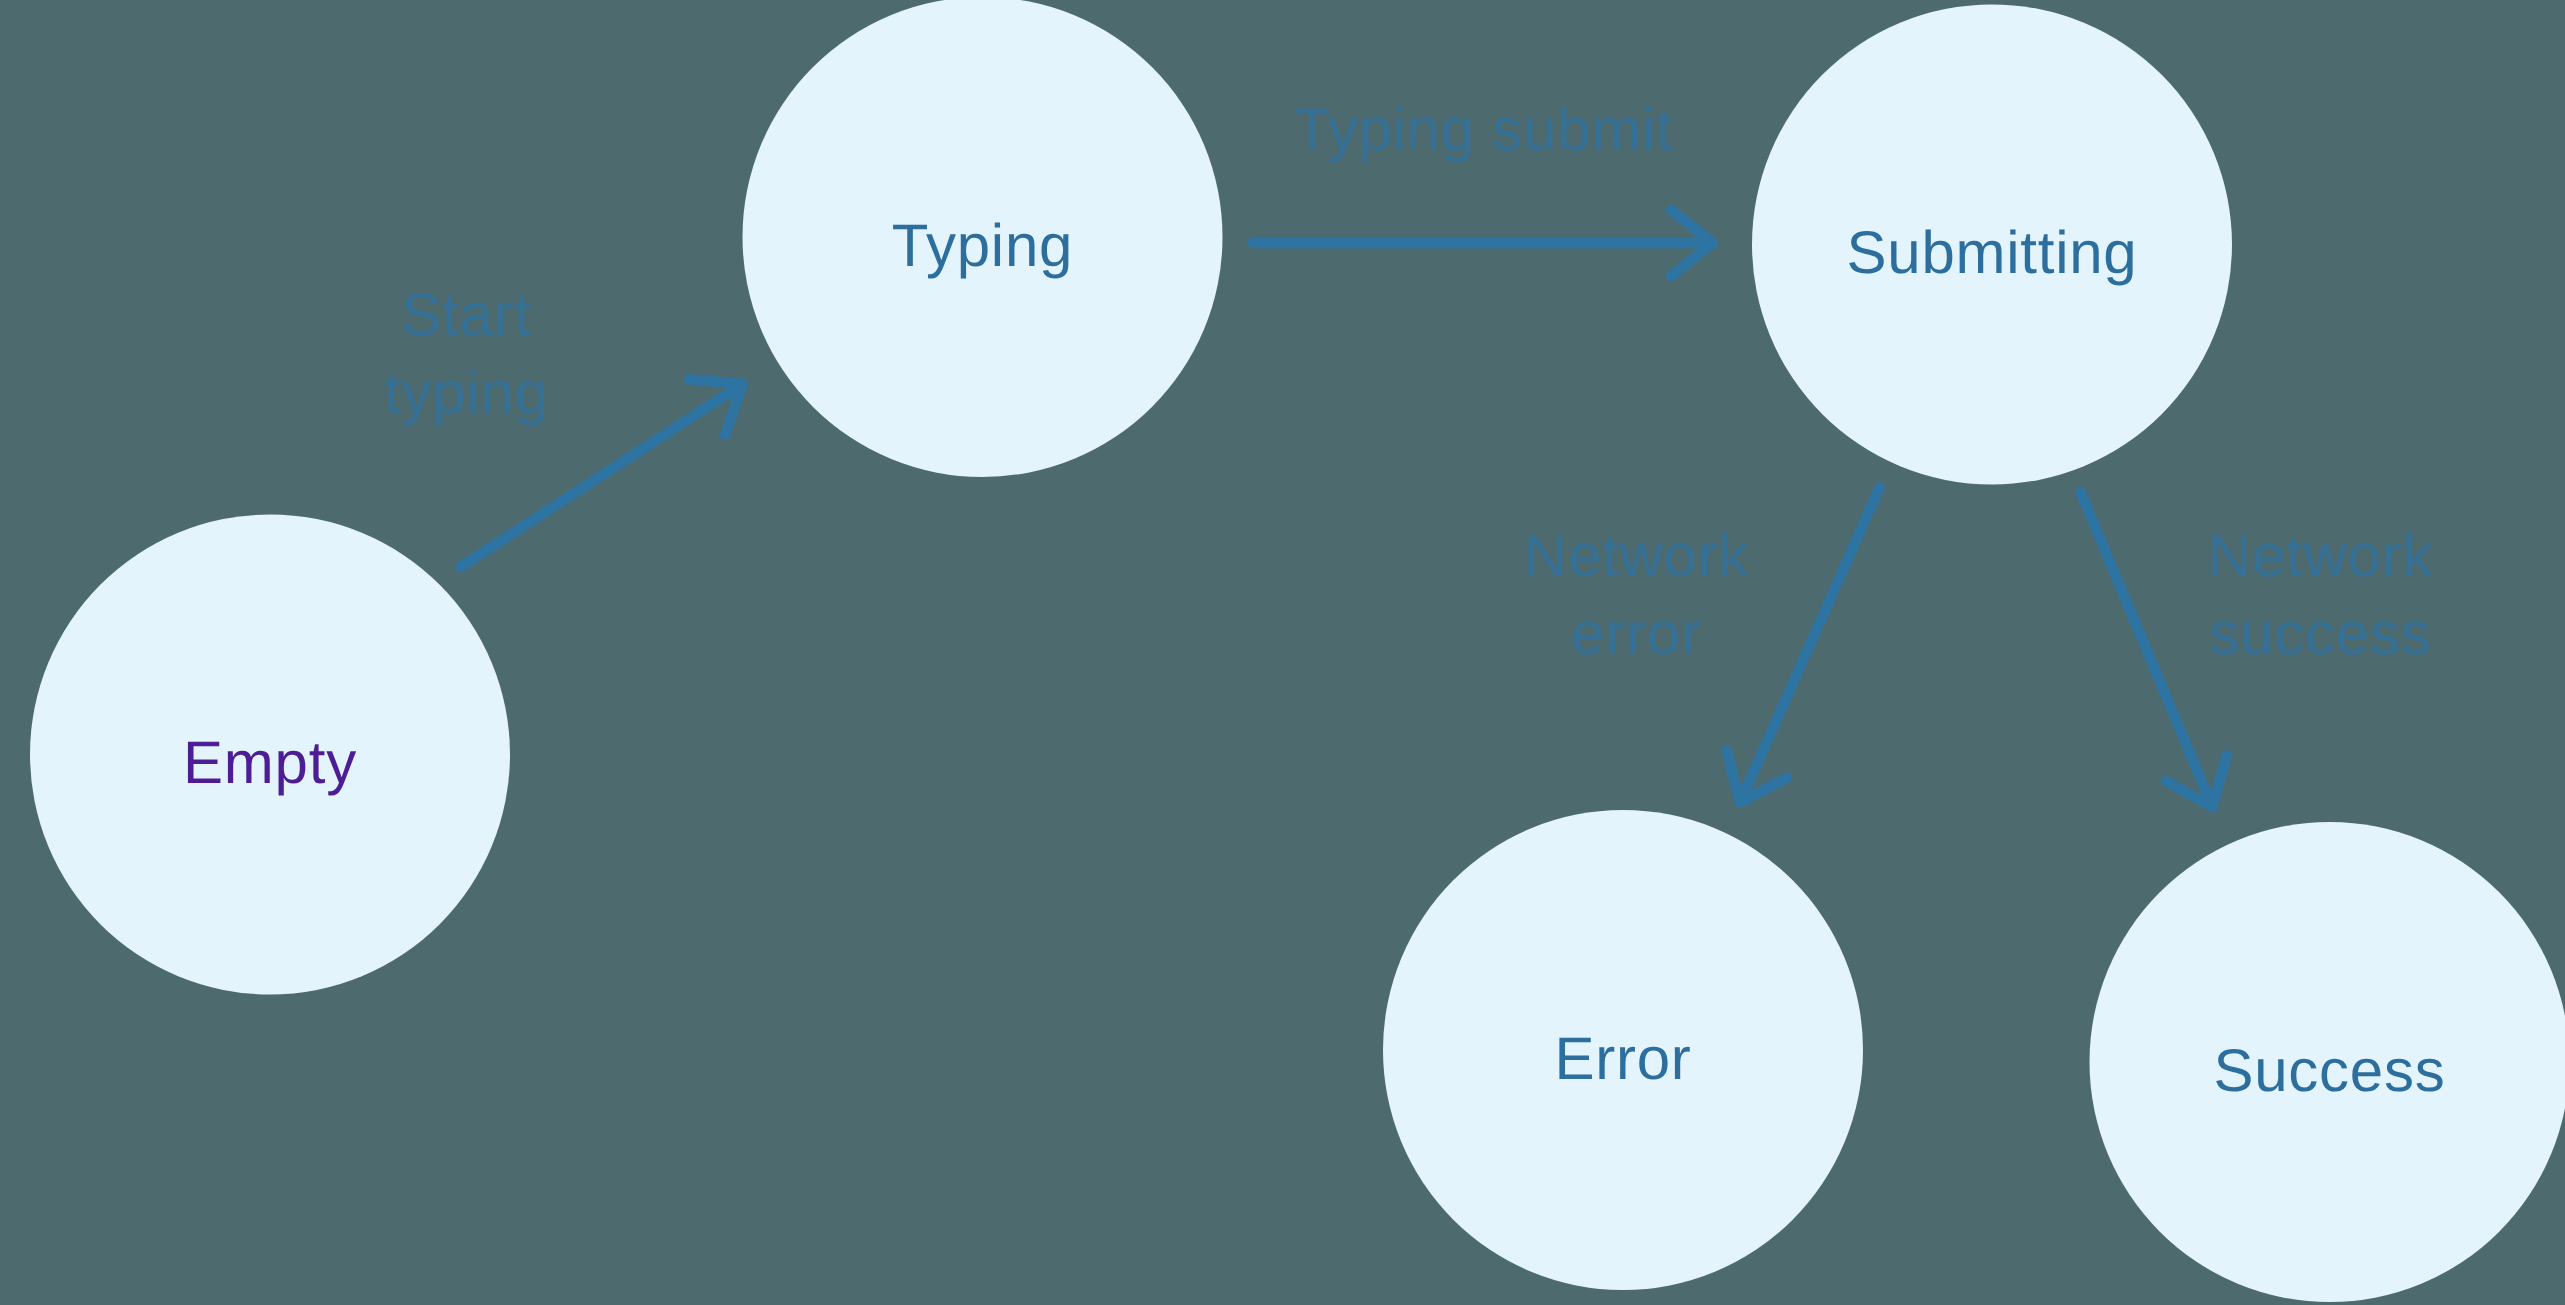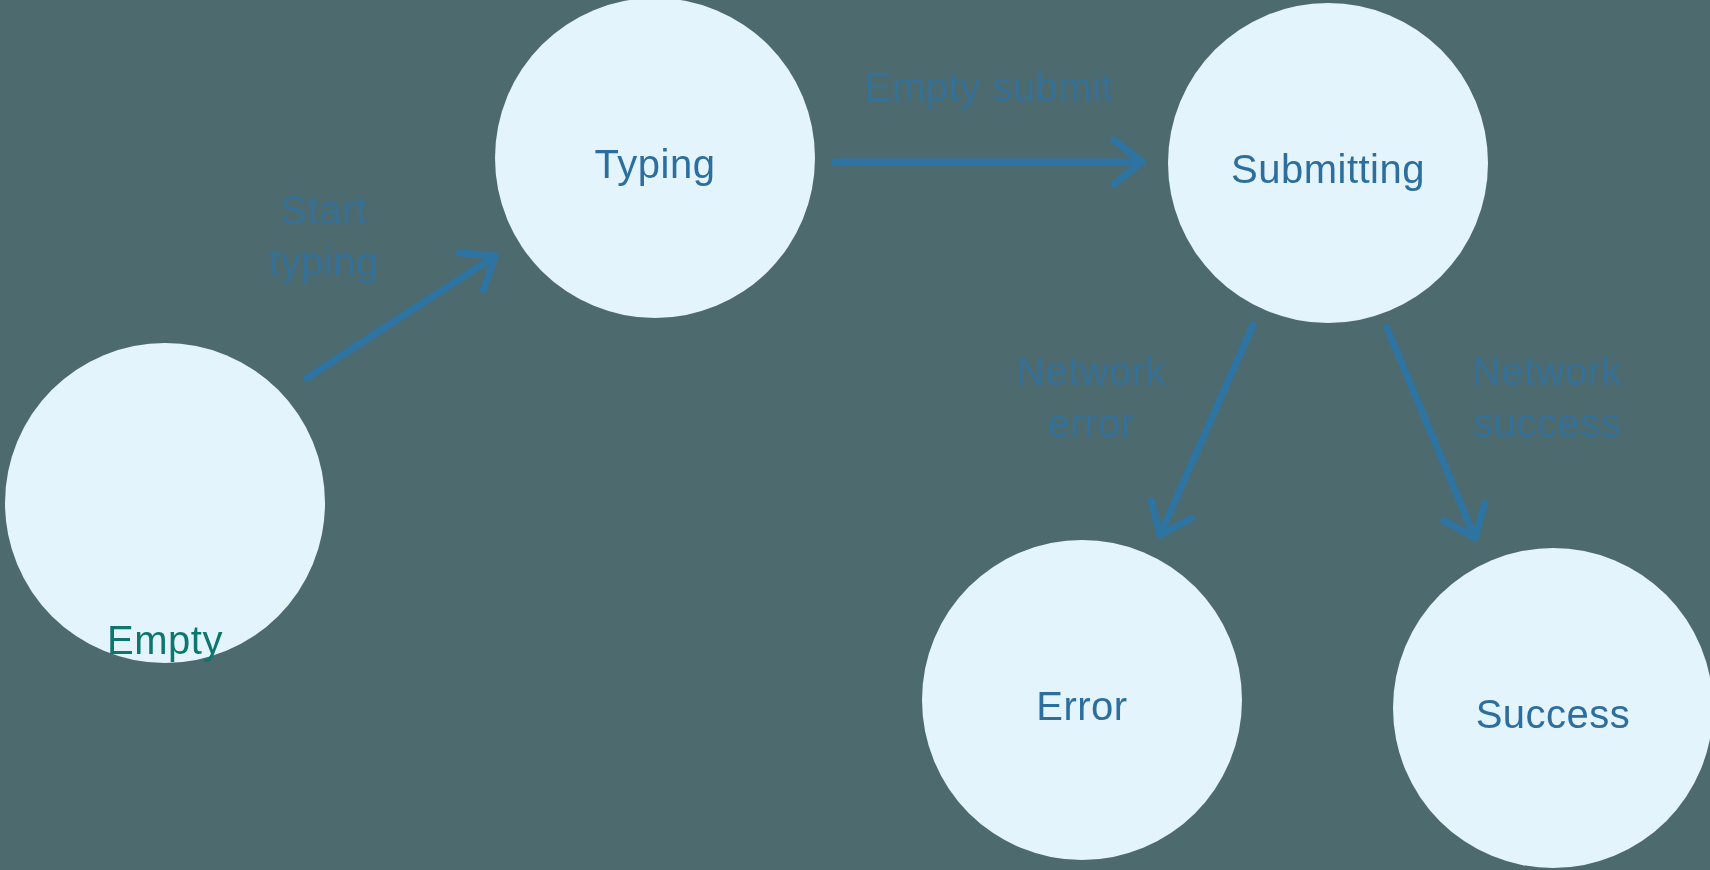--- a/index.html
+++ b/index.html
@@ -59,38 +59,38 @@
         <marker id="arrowhead" markerUnits="userSpaceOnUse" markerWidth="100" markerHeight="100" refX="76" refY="45" orient="auto">
           <path d="M 48 23 L 76 45 L 48 67" fill="none" stroke="#2e74a3" stroke-width="7" stroke-linecap="round" stroke-linejoin="round"></path>
         </marker>
       </defs>
       <line x1="307" y1="378" x2="495" y2="256" stroke="#2e74a3" stroke-width="7" stroke-linecap="round" marker-end="url(#arrowhead)"></line>
       <line x1="835" y1="162" x2="1142" y2="162" stroke="#2e74a3" stroke-width="7" stroke-linecap="round" marker-end="url(#arrowhead)"></line>
       <line x1="1253" y1="325" x2="1160" y2="535" stroke="#2e74a3" stroke-width="7" stroke-linecap="round" marker-end="url(#arrowhead)"></line>
       <line x1="1387" y1="328" x2="1475" y2="538" stroke="#2e74a3" stroke-width="7" stroke-linecap="round" marker-end="url(#arrowhead)"></line>
     </svg>
   <div id="nodes-layer">
-      <div class="state-node" style="left: 5px; top: 343px; width: 320px; height: 320px; background: rgb(228, 244, 253); color: #0f766e; align-items: flex-end;">
+      <div class="state-node" style="left: 20px; top: 343px; width: 320px; height: 320px; background: rgb(228, 244, 253); color: #4c1d95;">
         <span>Empty</span>
       </div>
       <div class="state-node" style="left: 495px; top: -2px; width: 320px; height: 320px; background: rgb(228, 244, 253); color: rgb(44, 111, 158);">
         <span>Typing</span>
       </div>
       <div class="state-node" style="left: 1168px; top: 3px; width: 320px; height: 320px; background: rgb(228, 244, 253); color: rgb(44, 111, 158); text-align: center;">
         <span>Submitting</span>
       </div>
       <div class="state-node" style="left: 922px; top: 540px; width: 320px; height: 320px; background: rgb(228, 244, 253); color: rgb(44, 111, 158);">
         <span>Error</span>
       </div>
       <div class="state-node" style="left: 1393px; top: 548px; width: 320px; height: 320px; background: rgb(228, 244, 253); color: rgb(44, 111, 158);">
         <span>Success</span>
       </div>
     </div>
   <div id="labels-layer">
-      <div class="edge-label" style="left: 324px; top: 236px; color: rgb(50, 113, 157);">Start
+      <div class="edge-label" style="left: 311px; top: 236px; color: rgb(50, 113, 157);">Start
 typing</div>
-      <div class="edge-label" style="left: 989px; top: 87px; color: rgb(50, 113, 157);">Empty submit</div>
+      <div class="edge-label" style="left: 989px; top: 87px; color: rgb(50, 113, 157);">Typing submit</div>
       <div class="edge-label" style="left: 1091px; top: 397px; color: rgb(50, 113, 157);">Network
 error</div>
       <div class="edge-label" style="left: 1547px; top: 397px; color: rgb(50, 113, 157);">Network
 success</div>
     </div>
 </div>
 
 </body></html>

